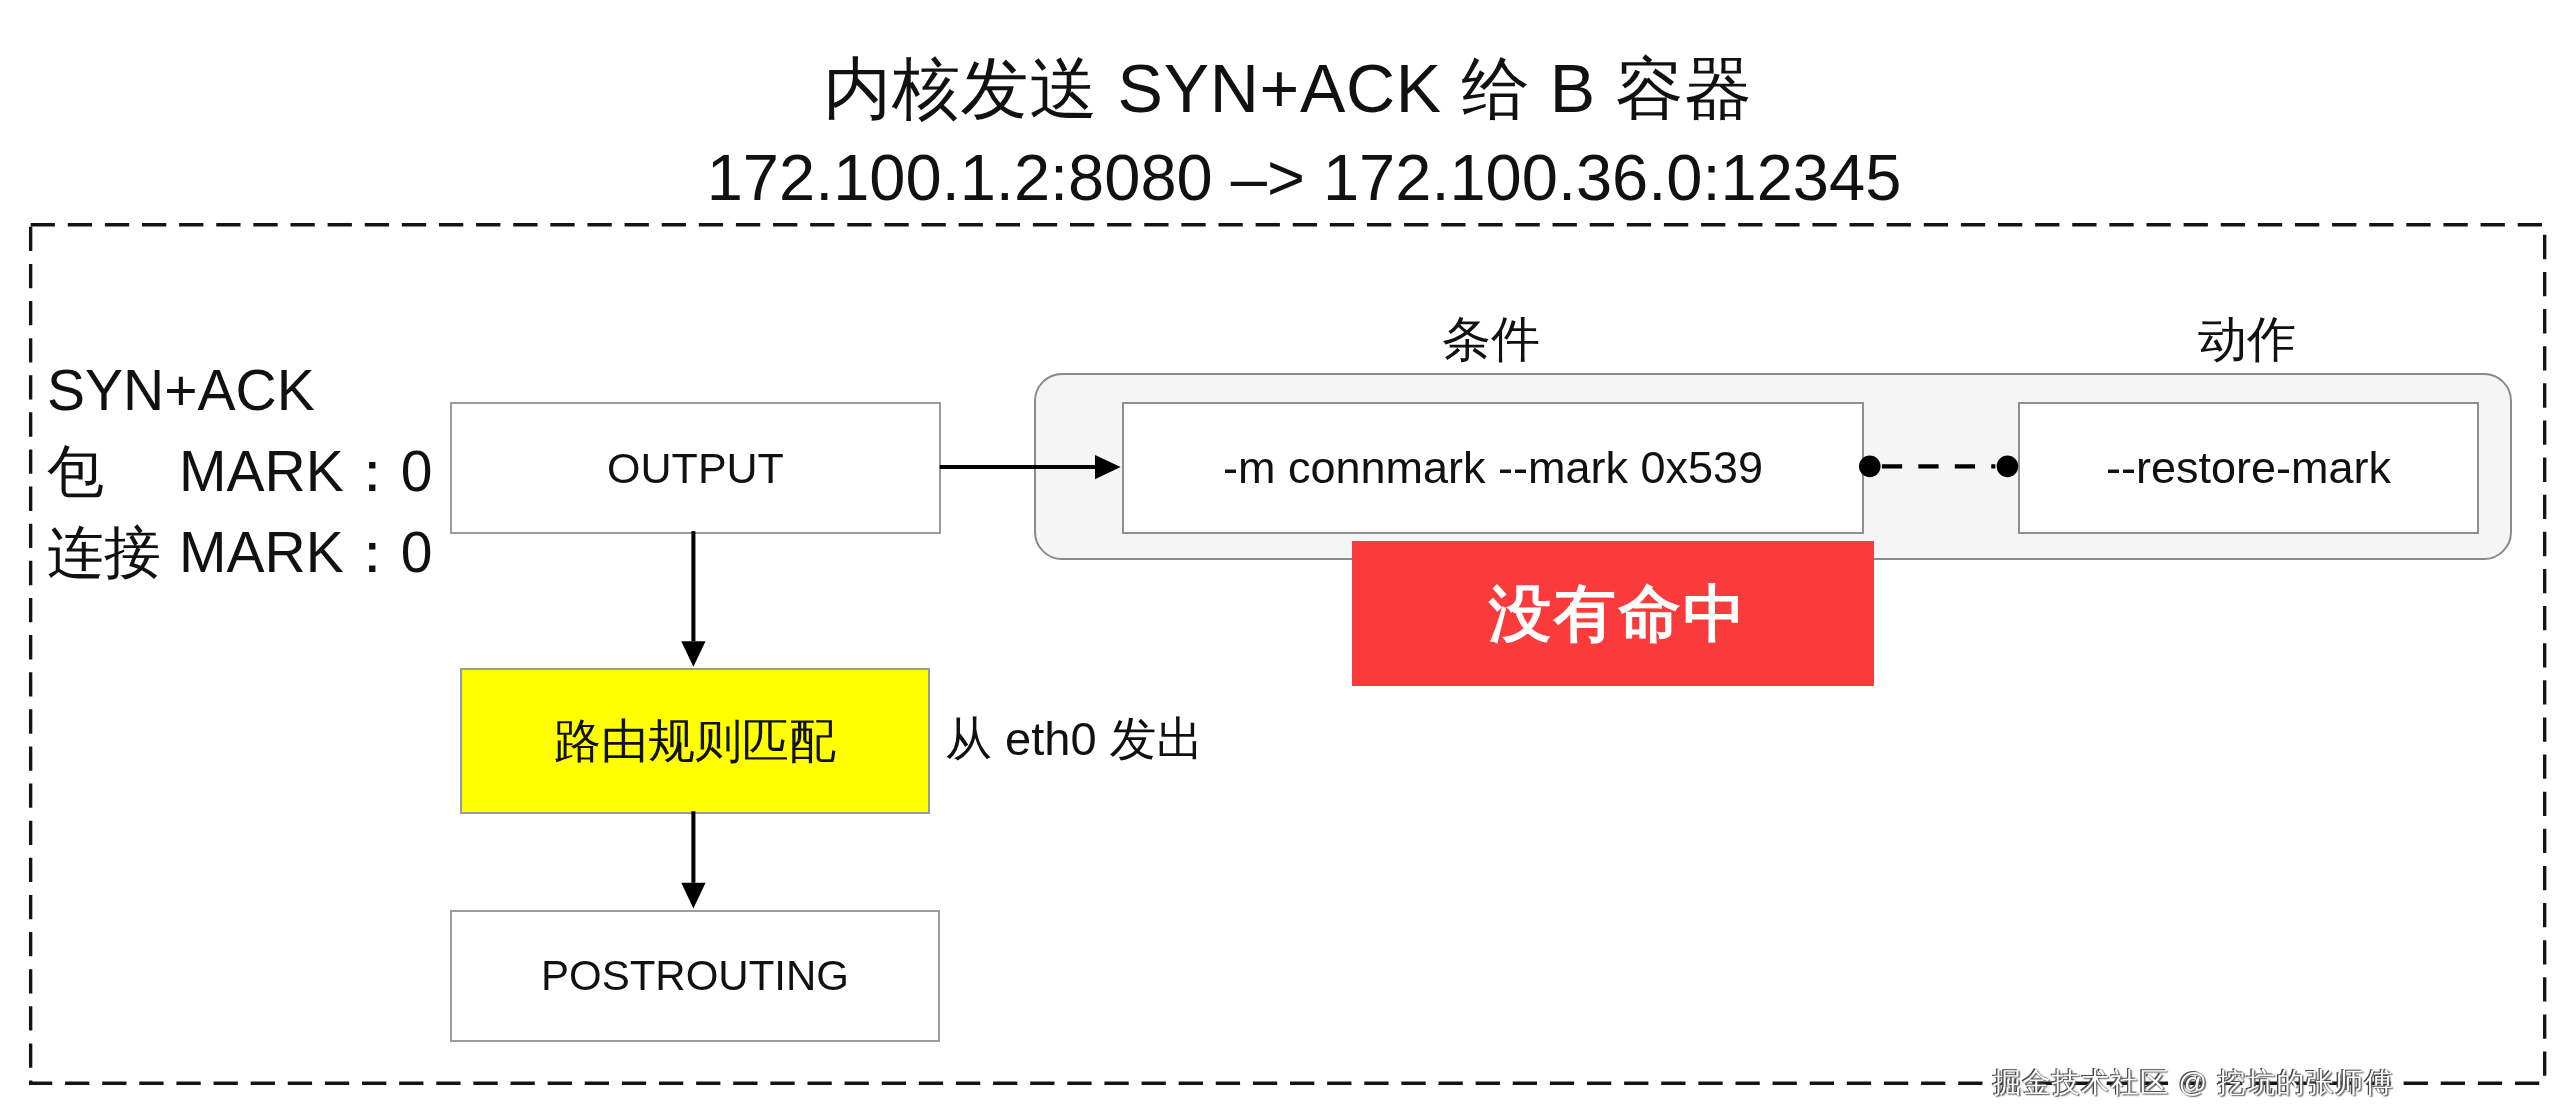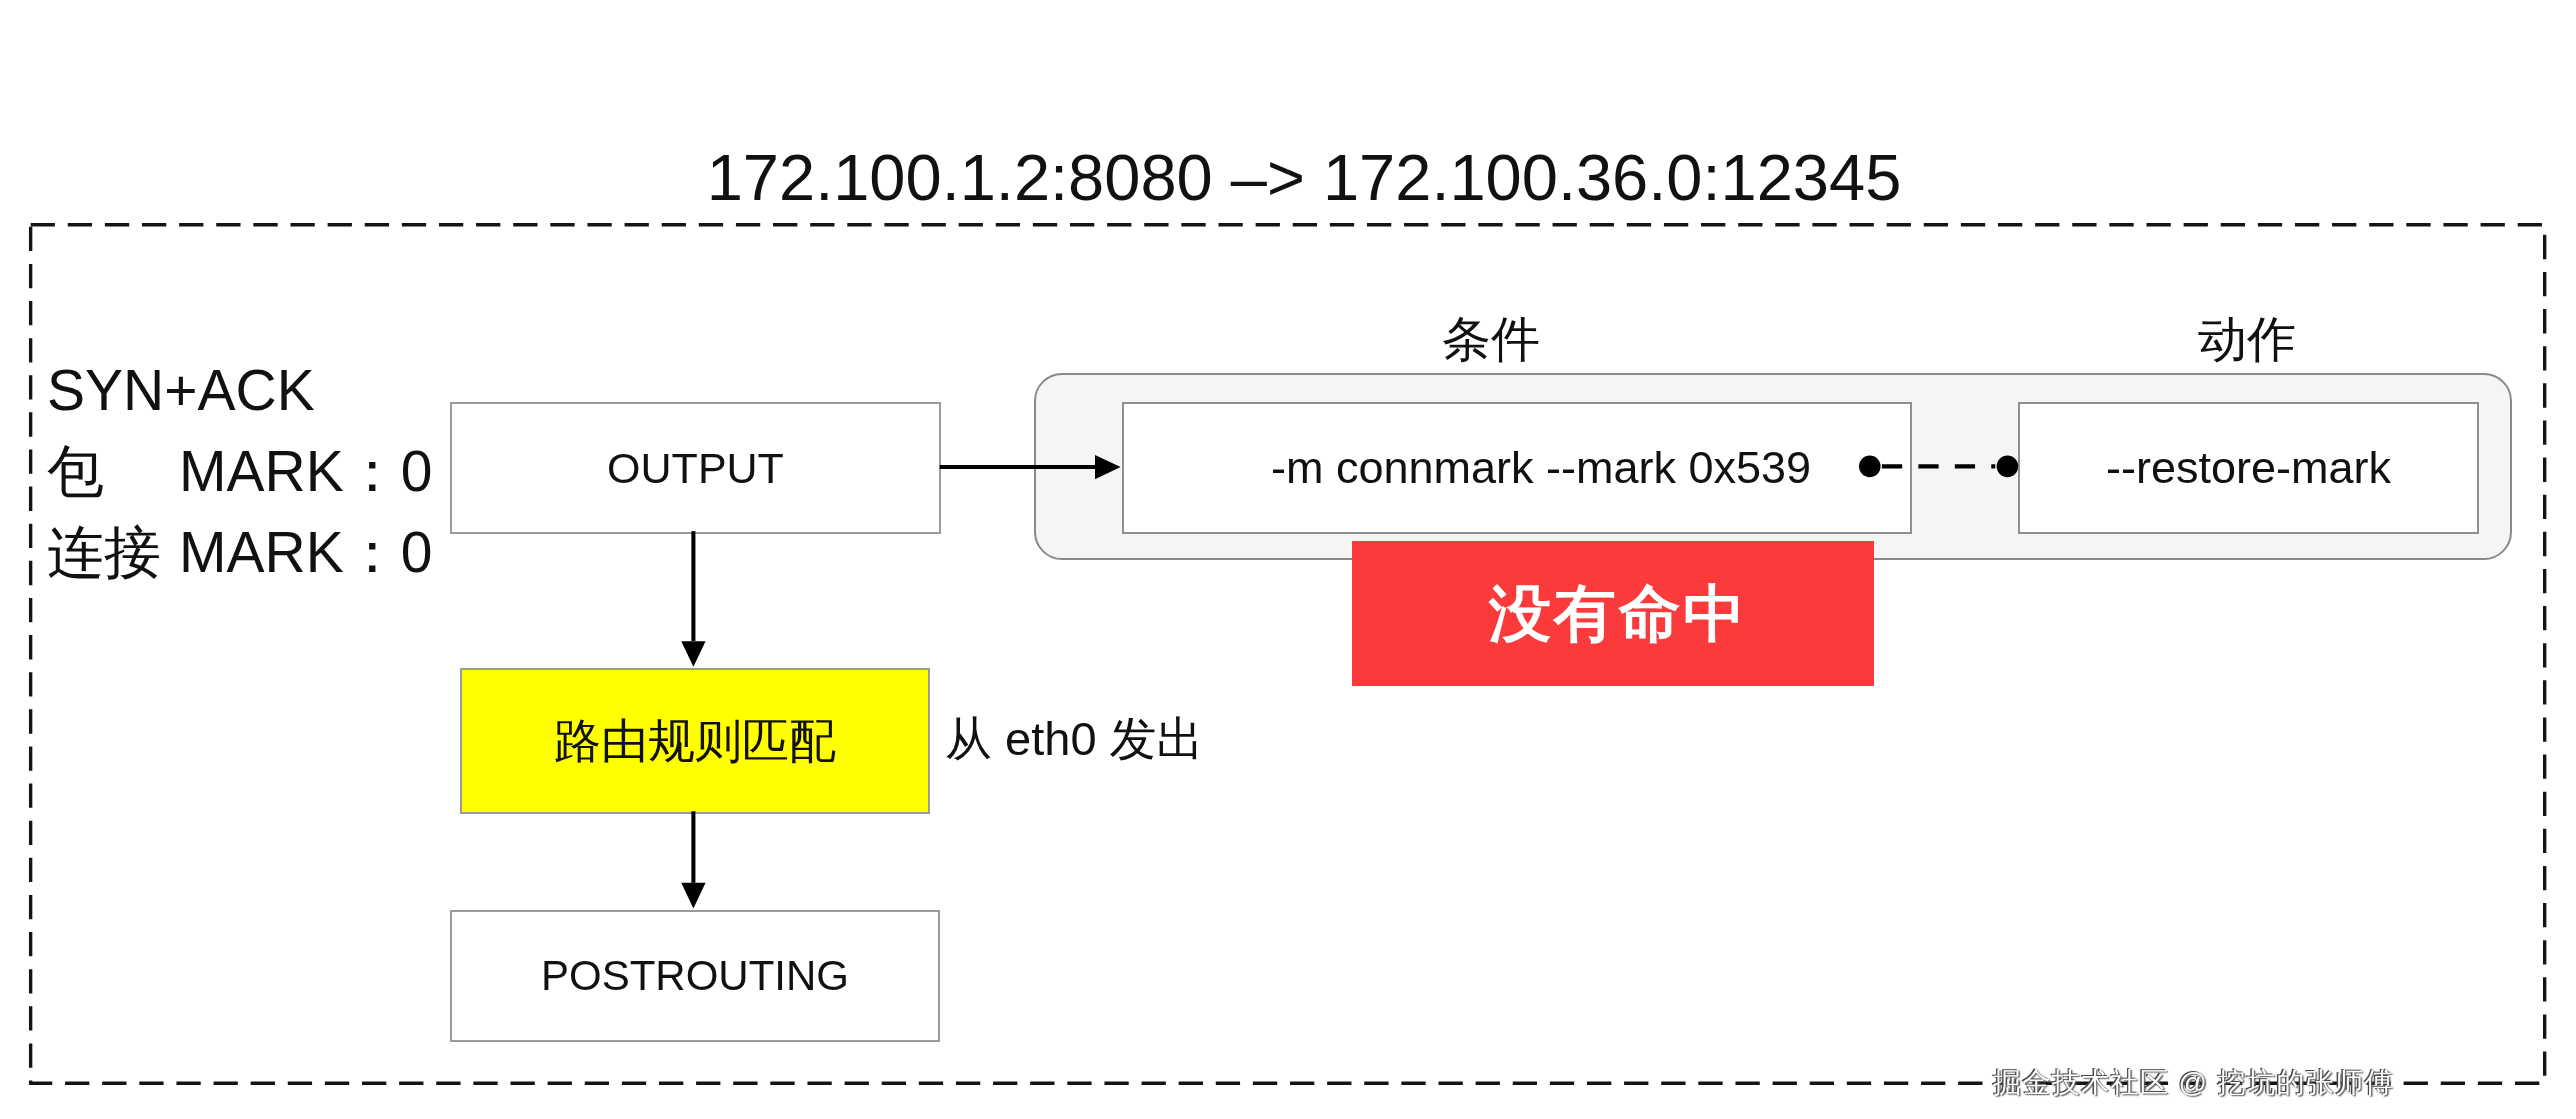--- a/index.html
+++ b/index.html
@@ -13,38 +13,39 @@
   #subtitle{left:16px;top:138px;width:2576px;height:78px;font-size:65px;font-weight:400;z-index:5;}
   #pkt-block{left:47px;top:350px;width:432px;z-index:6;font-size:57px;line-height:81px;}
   .pkt-row{display:flex;white-space:nowrap;}
   .pkt-label{display:inline-block;width:132px;flex:0 0 132px;}
   .node{background:#ffffff;border:2.7px solid #9b9b9b;z-index:6;}
   #output-box{left:450px;top:402px;width:487px;height:128px;font-size:43px;}
   #rule-container{left:1034px;top:373px;width:1474px;height:183px;background:#f5f5f5;border:2px solid #8a8a8a;border-radius:28px;z-index:2;}
   .rule-label{top:309px;width:270px;height:62px;font-size:49px;z-index:5;}
   #cond-label{left:1356px;}
   #act-label{left:2112px;text-align:center;}
-  #cond-box{left:1122px;top:402px;width:738px;height:128px;font-size:45px;border-color:#8f8f8f;white-space:nowrap;padding-left:48px;}
+  #cond-box{left:1122px;top:402px;width:738px;height:128px;font-size:45px;border-color:#8f8f8f;white-space:nowrap;}
   #act-box{left:2018px;top:402px;width:457px;height:128px;font-size:45px;border-color:#8f8f8f;white-space:nowrap;}
   #miss-box{left:1352px;top:541px;width:511px;height:145px;background:#fb3b3b;color:#ffffff;
             font-size:62px;font-weight:bold;letter-spacing:2.7px;z-index:8;padding-left:11px;}
   #routing-box{left:460px;top:668px;width:466px;height:142px;background:#ffff00;font-size:47px;}
   #egress-note{left:945px;top:709px;width:540px;height:61px;font-size:47px;z-index:5;
                display:flex;align-items:center;justify-content:flex-start;white-space:nowrap;}
   #postrouting-box{left:450px;top:910px;width:486px;height:128px;font-size:42px;}
   #wire-layer{left:0;top:0;width:2576px;height:1119px;z-index:15;pointer-events:none;}
   #watermark{left:1993px;top:1064px;width:506px;height:47px;font-size:28px;z-index:30;
              color:#ffffff;text-align:left;letter-spacing:1.4px;
              text-shadow:-1.4px -1.4px 0 #4a4a4a, 1.4px 1.4px 1.4px #5a5a5a, 0 0 2px #777;}
 </style>
 </head>
 <body>
 
 <div id="canvas">
 
+  <div id="title" class="abs center-text">内核发送 SYN+ACK 给 B 容器</div>
   <div id="subtitle" class="abs center-text">172.100.1.2:8080 –&gt; 172.100.36.0:12345</div>
 
   <div id="pkt-block" class="abs">
     <div class="pkt-row">
       <span>SYN+ACK</span>
     </div>
     <div class="pkt-row">
       <span class="pkt-label">包</span>
       <span>MARK：0</span>
     </div>

